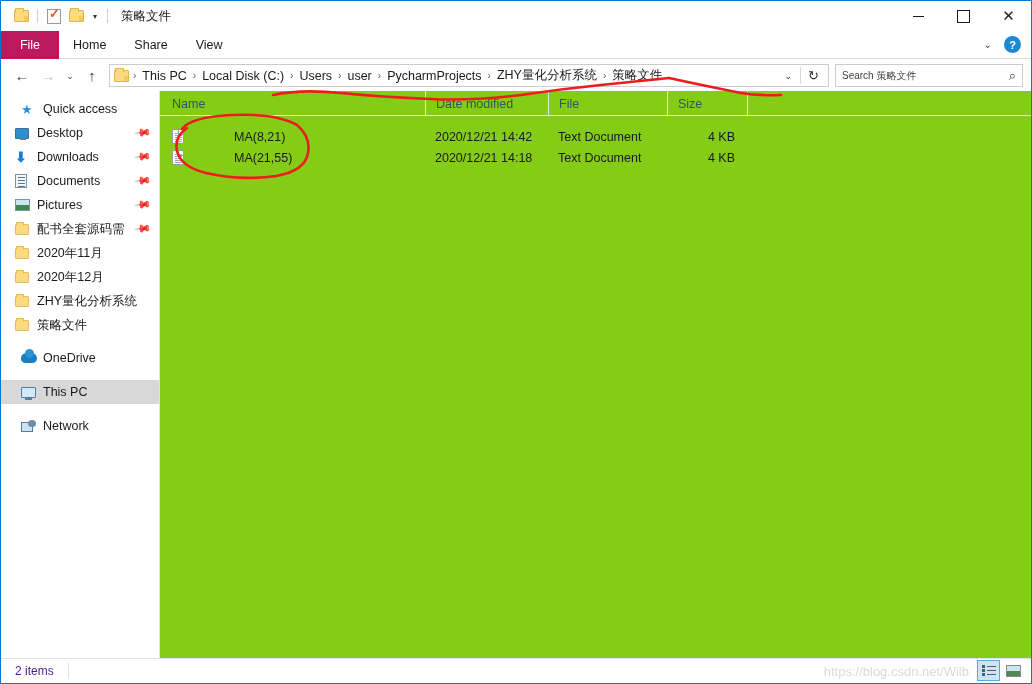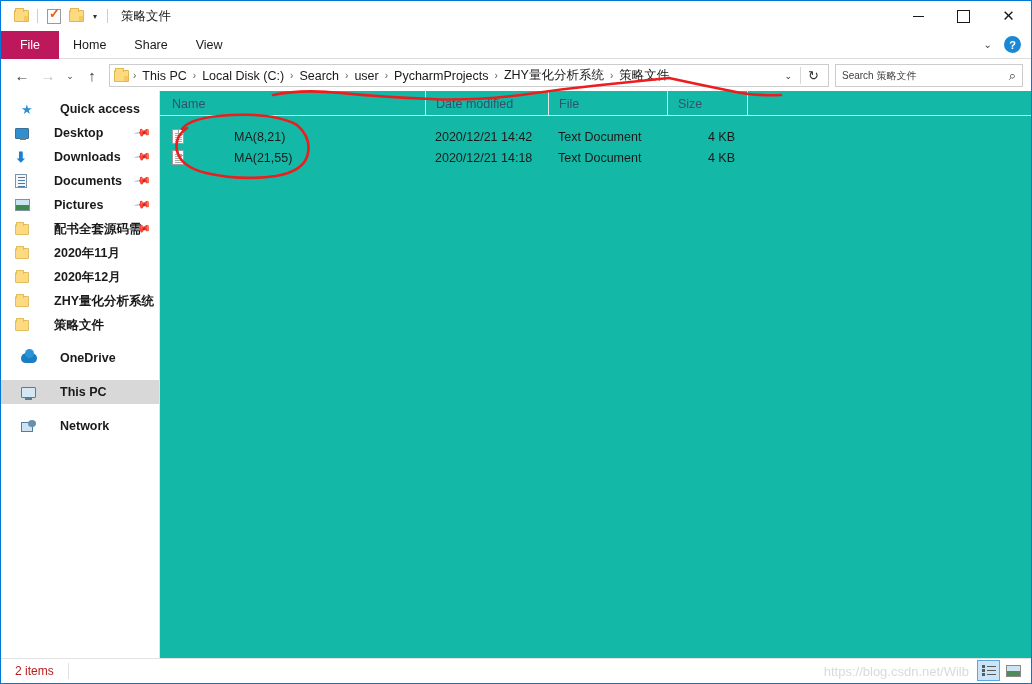--- a/index.html
+++ b/index.html
@@ -154,21 +154,21 @@
     padding-top: 6px; overflow: hidden;
   }
   .nav-item {
     height: 24px; display: flex; align-items: center;
     padding-left: 20px; font-size: 12.5px; color: #1a1a1a;
     position: relative; white-space: nowrap;
   }
   .nav-item.indent { padding-left: 14px; }
   .nav-item.selected-grey { background: #d8d8d8; }
   .nav-ico { width: 19px; display:flex; align-items:center; justify-content:flex-start; flex:none; }
-  .nav-label { margin-left: 20px; overflow: hidden; text-overflow: clip; font-weight: bold; }
+  .nav-label { margin-left: 3px; overflow: hidden; text-overflow: clip; }
   .pin {
     position: absolute; right: 9px; top: 6px;
     font-size: 11px; color: #8a8a8a;
     transform: rotate(40deg);
   }
   
   .ico-star { color:#2b8fd6; font-size: 13px; }
   .ico-desktop {
     width: 14px; height: 11px; background: #2f8fd0;
     border: 1px solid #3a6f96; border-radius: 1px; position: relative;
@@ -223,21 +223,21 @@
     content:""; position:absolute; left:0; bottom:0; width:10px;height:8px;
     background:#cfe2f1; border:1px solid #4a7fa8;
   }
   .ico-network:after {
     content:""; position:absolute; right:0; top:0; width:8px;height:7px;
     background:#6b8fa8; border-radius:50%;
   }
 
   
   #filepane {
-    flex: 1; height: 567px; background: #14b8a6; position: relative;
+    flex: 1; height: 567px; background: #84cc16; position: relative;
   }
   #colheader {
     height: 25px; display: flex; align-items: flex-end;
     border-bottom: 1px solid #e2e2e2;
   }
   .colh {
     font-size: 12.5px; color: #33526e;
     padding: 0 0 4px 10px; height: 25px; display:flex; align-items:flex-end;
     border-left: 1px solid #e4e4e4; position: relative;
   }
@@ -270,21 +270,21 @@
   }
 
   
   #statusbar {
     position: absolute; bottom: 0; left: 0;
     width: 1030px; height: 25px;
     border-top: 1px solid #e2e2e2;
     background: #ffffff;
     display: flex; align-items: center;
   }
-  #status-text { font-size: 12px; color: #b91c1c; padding-left: 14px; }
+  #status-text { font-size: 12px; color: #4c1d95; padding-left: 14px; }
   .status-sep { width:1px; height: 16px; background: #e0e0e0; margin-left: 14px; }
   #watermark {
     position: absolute; right: 62px; bottom: 4px;
     font-size: 13px; color: #dadada; white-space: nowrap;
   }
   #viewbtns {
     position: absolute; right: 6px; bottom: 2px;
     display: flex; gap: 2px;
   }
   .viewbtn {
@@ -361,21 +361,21 @@
 
     <div id="crumbbar">
       <div class="crumb-folder">
           <div class="folder-mini"></div>
         </div>
       <div class="crumb-sep">›</div>
       <div class="crumb">This PC</div>
       <div class="crumb-sep">›</div>
       <div class="crumb">Local Disk (C:)</div>
       <div class="crumb-sep">›</div>
-      <div class="crumb">Search</div>
+      <div class="crumb">Users</div>
       <div class="crumb-sep">›</div>
       <div class="crumb">user</div>
       <div class="crumb-sep">›</div>
       <div class="crumb">PycharmProjects</div>
       <div class="crumb-sep">›</div>
       <div class="crumb">ZHY量化分析系统</div>
       <div class="crumb-sep">›</div>
       <div class="crumb">策略文件</div>
       <div class="crumb-spacer"></div>
       <div class="crumb-caret">⌄</div>

